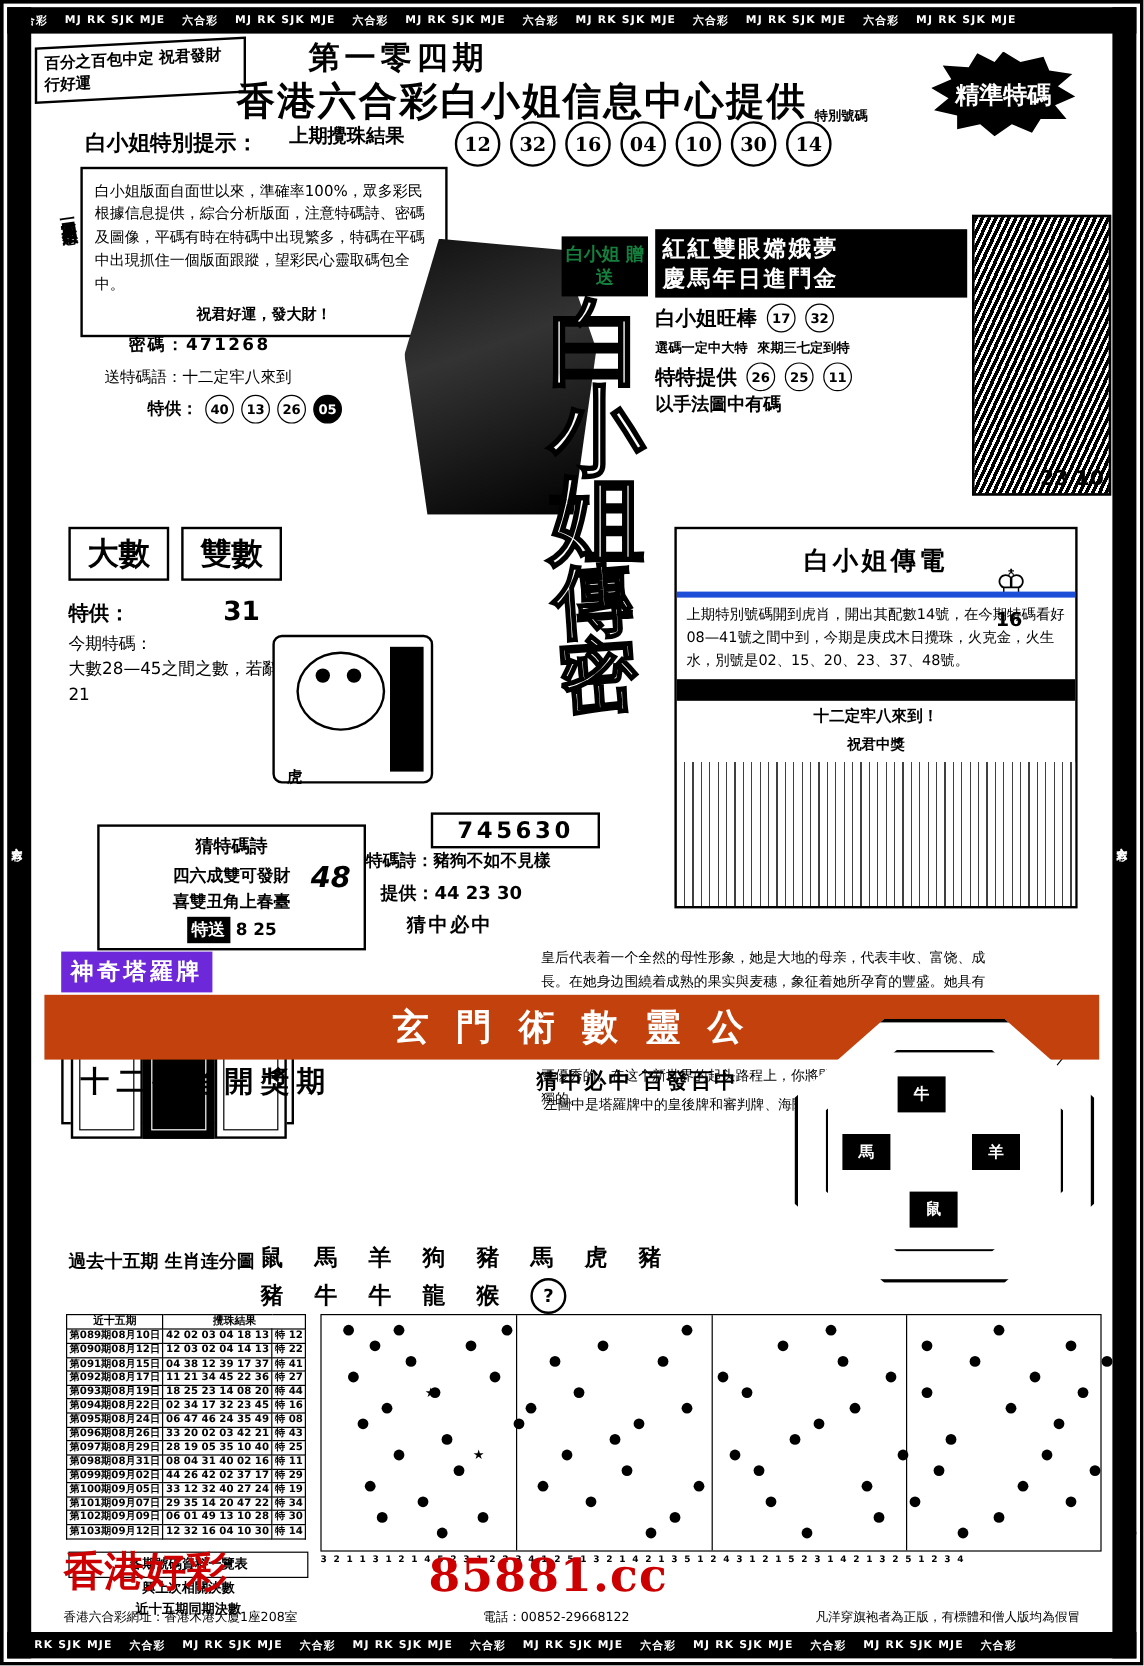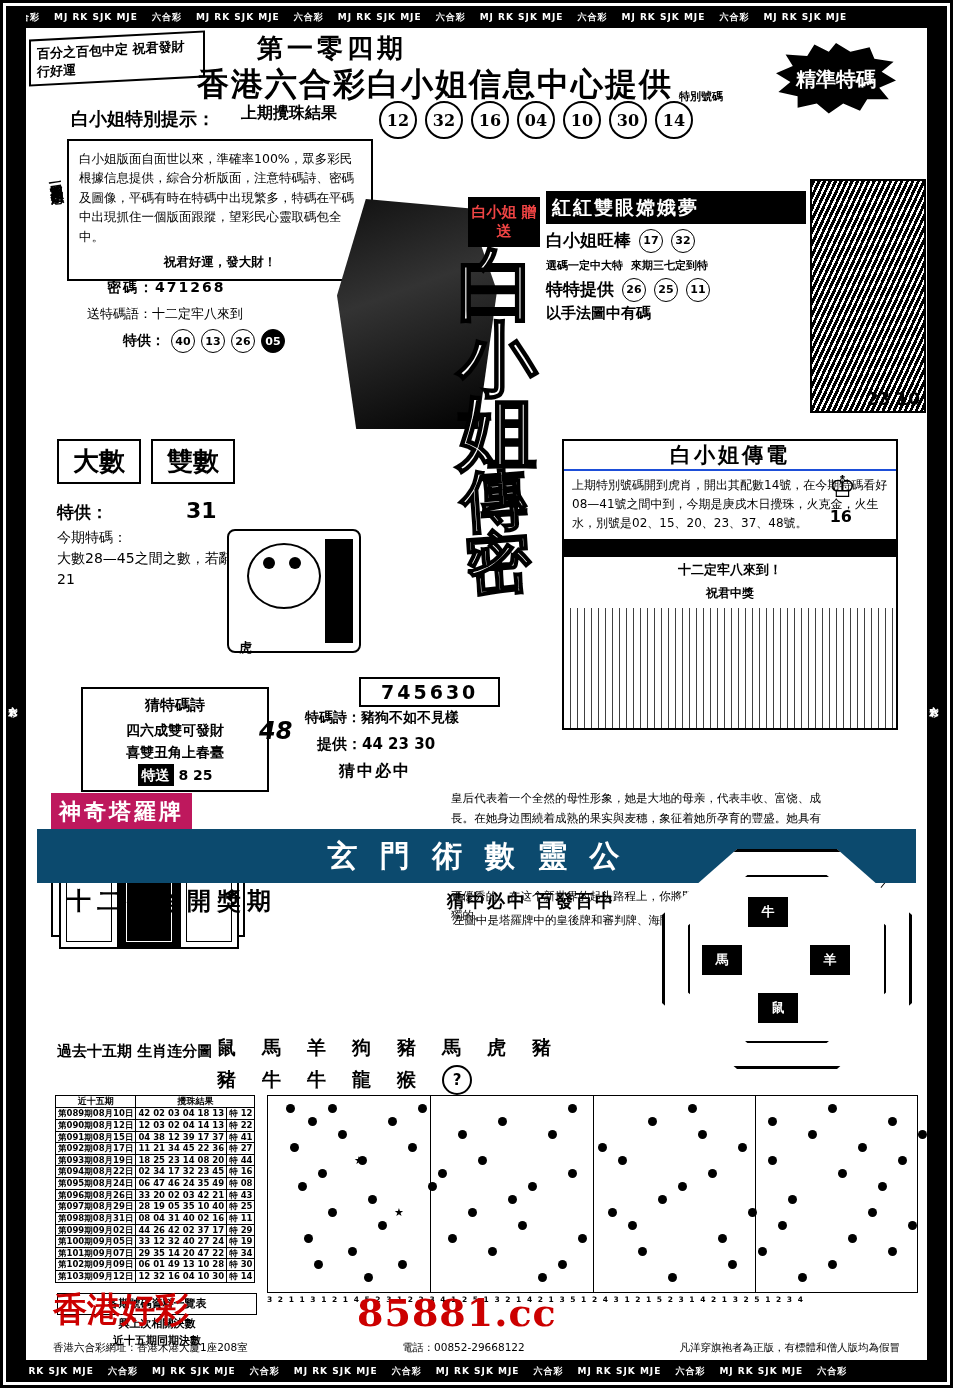--- a/index.html
+++ b/index.html
@@ -42,66 +42,66 @@
 
   .portrait{position:absolute;left:310px;top:60px;width:160px;height:230px;background:linear-gradient(160deg,#111 0%,#333 40%,#000 100%);clip-path:polygon(18% 0,82% 4%,100% 40%,88% 100%,12% 100%,0 42%);}
   .bigname{position:absolute;left:430px;top:110px;font-size:80px;font-weight:bold;line-height:0.92;font-family:"DejaVu Serif","Liberation Serif",serif;-webkit-text-stroke:2px #000;color:#fff;}
   .bigname span{display:block;}
   .bigname2{position:absolute;left:436px;top:330px;font-size:66px;font-weight:bold;line-height:0.95;font-family:"DejaVu Serif","Liberation Serif",serif;-webkit-text-stroke:2px #000;color:#fff;transform:rotate(-4deg);}
 
   .rt-box{position:absolute;right:120px;top:52px;width:260px;}
   .rt-black{background:#000;color:#fff;padding:4px 6px;font-size:19px;font-weight:bold;line-height:1.3;letter-spacing:2px;}
   .rt-row{display:flex;align-items:center;gap:8px;margin-top:5px;font-size:17px;font-weight:bold;}
   .rt-small{font-size:11px;}
-  .rt-tag{position:absolute;left:-78px;top:6px;width:72px;background:#000;color:#ef4444;font-size:15px;font-weight:bold;text-align:center;padding:6px 0;line-height:1.25;}
+  .rt-tag{position:absolute;left:-78px;top:6px;width:72px;background:#000;color:#15803d;font-size:15px;font-weight:bold;text-align:center;padding:6px 0;line-height:1.25;}
 
   .lady-photo{position:absolute;right:0;top:40px;width:112px;height:230px;background:repeating-linear-gradient(115deg,#000 0 3px,#fff 3px 5px),#555;border:2px solid #000;}
   .photo-num{position:absolute;right:6px;top:250px;font-size:17px;font-weight:bold;}
 
   .chuandian{position:absolute;right:28px;top:300px;width:332px;border:2px solid #000;text-align:center;}
-  .chuandian h3{margin:0;padding:0;font-size:21px;font-weight:bold;letter-spacing:3px;border-bottom:2px solid #1d4ed8;}
+  .chuandian h3{margin:0;padding:12px;font-size:21px;font-weight:bold;letter-spacing:3px;border-bottom:5px solid #1d4ed8;}
   .chuandian p{margin:0;padding:5px 8px;font-size:12px;line-height:1.6;text-align:left;}
   .cd-bar{background:#000;color:#fff;font-size:12px;padding:2px 6px;text-align:left;}
   .cd-note{font-size:13px;font-weight:bold;padding:4px 0;}
   .cd-wish{font-size:12px;font-weight:bold;padding:2px 0 6px;}
 
   .dual{position:absolute;left:30px;top:300px;width:300px;}
   .dual-head{display:flex;gap:10px;align-items:flex-start;}
   .dual-t{border:2px solid #000;padding:3px 14px;font-size:26px;font-weight:bold;font-family:"DejaVu Serif","Liberation Serif",serif;}
   .dual-body{margin-top:10px;font-size:14px;line-height:1.5;}
   .dual-body .lead{font-size:17px;font-weight:bold;}
   .num31{font-size:22px;font-weight:bold;margin-left:78px;}
 
   .mascot{position:absolute;left:200px;top:390px;width:130px;height:120px;border:2px solid #000;border-radius:8px;background:#fff;}
   .mascot .face{position:absolute;left:18px;top:12px;width:70px;height:62px;border:2px solid #000;border-radius:50%;}
   .mascot .eye{position:absolute;width:12px;height:12px;background:#000;border-radius:50%;top:26px;}
   .mascot .eye.l{left:34px;}.mascot .eye.r{left:60px;}
   .mascot-label{position:absolute;left:212px;top:500px;font-size:13px;font-weight:bold;}
 
-  .poem{position:absolute;left:54px;top:548px;width:172px;border:2px solid #000;padding:4px 6px;font-size:14px;line-height:1.6;text-align:center;font-weight:bold;}
+  .poem{position:absolute;left:54px;top:548px;width:172px;border:2px solid #000;padding:4px 24px;font-size:14px;line-height:1.6;text-align:center;font-weight:bold;}
   .poem .ttl{font-size:15px;margin-bottom:2px;}
   .poem .hl{background:#000;color:#fff;display:inline-block;padding:0 4px;}
 
   .mid-code{position:absolute;left:332px;top:538px;border:2px solid #000;padding:2px 20px;font-size:19px;font-weight:bold;letter-spacing:3px;}
   .mid-poem{position:absolute;left:278px;top:570px;font-size:14px;font-weight:bold;}
   .mid-prov{position:absolute;left:290px;top:596px;font-size:15px;font-weight:bold;}
   .mid-guess{position:absolute;left:312px;top:622px;font-size:16px;font-weight:bold;letter-spacing:2px;}
   .hand48{position:absolute;left:232px;top:578px;font-size:24px;font-style:italic;font-weight:bold;}
 
   .tarot{position:absolute;left:24px;top:650px;right:0;height:150px;}
-  .tarot-title{position:absolute;left:0;top:4px;background:#be185d;color:#fff;font-size:22px;font-weight:bold;padding:4px 8px;letter-spacing:3px;}
+  .tarot-title{position:absolute;left:0;top:4px;background:#6d28d9;color:#fff;font-size:19px;font-weight:bold;padding:4px 8px;letter-spacing:3px;}
   .tarot-box{position:absolute;left:0;top:44px;width:190px;height:100px;border:2px solid #000;}
   .tcard{position:absolute;top:2px;width:56px;height:108px;border:2px solid #000;background:#fff;}
   .tcard .inner{position:absolute;inset:5px;border:1px solid #000;}
   .tarot-text{position:absolute;left:400px;top:0;width:370px;font-size:11.5px;line-height:1.7;text-align:justify;}
   .tarot-cap{position:absolute;left:402px;top:124px;font-size:11.5px;}
   .fan{position:absolute;right:10px;top:20px;width:170px;height:120px;}
   .fan i{position:absolute;left:70px;bottom:0;width:26px;height:74px;border:1.5px solid #000;background:#fff;transform-origin:50% 100%;display:block;}
 
-  .banner{position:absolute;left:10px;top:800px;right:10px;height:54px;background:#0c4a6e;color:#fff;display:flex;align-items:center;justify-content:space-around;font-size:30px;font-weight:bold;letter-spacing:6px;font-family:"DejaVu Serif","Liberation Serif",serif;}
+  .banner{position:absolute;left:10px;top:800px;right:10px;height:54px;background:#c2410c;color:#fff;display:flex;align-items:center;justify-content:space-around;font-size:30px;font-weight:bold;letter-spacing:6px;font-family:"DejaVu Serif","Liberation Serif",serif;}
 
   .zodiac-title{position:absolute;left:40px;top:856px;font-size:24px;font-weight:bold;letter-spacing:6px;}
   .zodiac-sub{position:absolute;left:420px;top:860px;font-size:18px;font-weight:bold;letter-spacing:2px;}
   .article{position:absolute;left:36px;top:890px;width:600px;font-size:13.5px;line-height:1.72;text-align:justify;font-weight:bold;}
 
   .wheel{position:absolute;right:14px;top:820px;width:250px;height:220px;}
   .wheel .oct{position:absolute;inset:0;border:3px solid #000;clip-path:polygon(30% 0,70% 0,100% 30%,100% 70%,70% 100%,30% 100%,0 70%,0 30%);background:#fff;}
   .wheel .oct2{position:absolute;inset:26px;border:2px solid #000;clip-path:polygon(30% 0,70% 0,100% 30%,100% 70%,70% 100%,30% 100%,0 70%,0 30%);}
   .wheel .cblock{position:absolute;width:40px;height:30px;background:#000;color:#fff;font-size:13px;display:flex;align-items:center;justify-content:center;font-weight:bold;}
 
@@ -230,20 +230,21 @@
       <div class="bigname2">
         <span style="display:block">傳</span>
         <span style="display:block">密</span>
       </div>
 
       <div class="rt-box">
         <div class="rt-tag">白小姐
 贈送</div>
         <div class="rt-black">
           <div>紅紅雙眼嫦娥夢</div>
+          <div>慶馬年日進鬥金</div>
         </div>
         <div class="rt-row">
           <span>白小姐旺棒</span>
           <span class="mini-ball">17</span>
           <span class="mini-ball">32</span>
         </div>
         <div class="rt-row rt-small">
           <span>選碼一定中大特</span>
           <span>來期三七定到特</span>
         </div>

